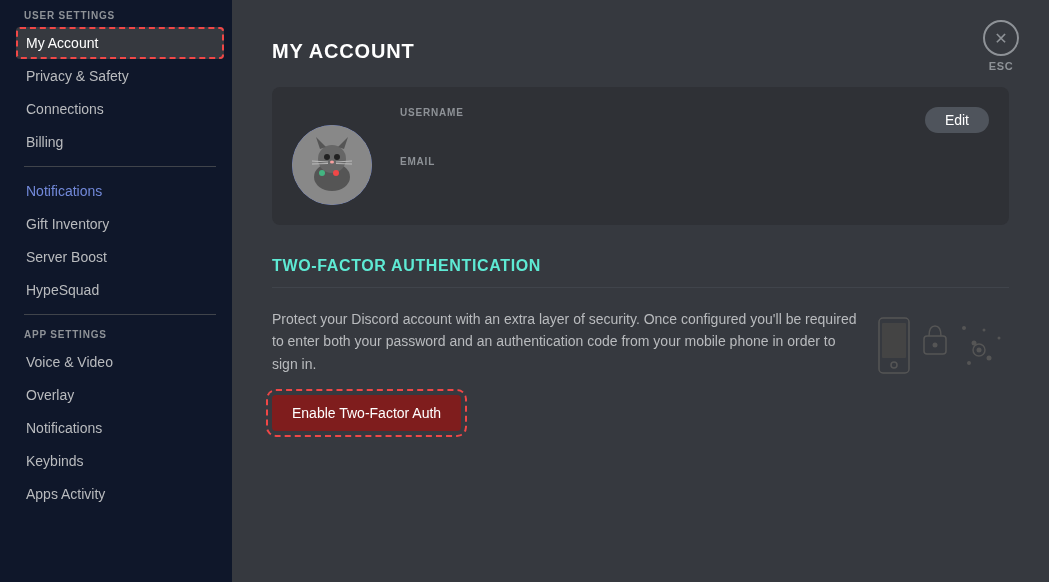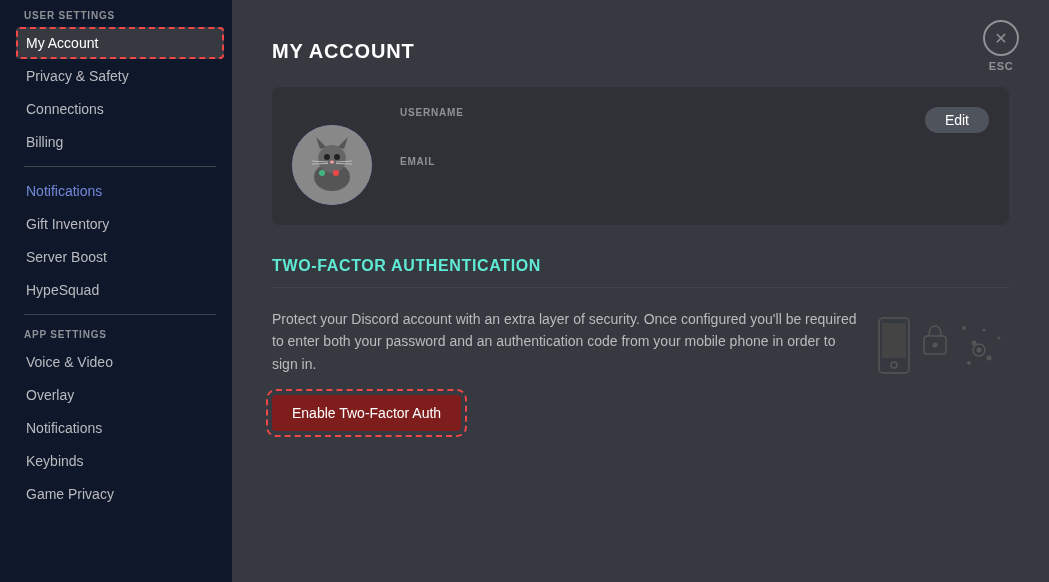--- a/index.html
+++ b/index.html
@@ -260,21 +260,21 @@
   <div class="sidebar-section-header">APP SETTINGS</div>
 
   <div class="sidebar-item">Voice &amp; Video</div>
 
   <div class="sidebar-item">Overlay</div>
 
   <div class="sidebar-item">Notifications</div>
 
   <div class="sidebar-item">Keybinds</div>
 
-  <div class="sidebar-item">Game Privacy</div>
+  <div class="sidebar-item">Apps Activity</div>
 </div>
 
 <div class="main-content">
 
   <div class="esc-container">
     <div class="esc-circle">
       <span>✕</span>
     </div>
     <span class="esc-label">ESC</span>
   </div>

